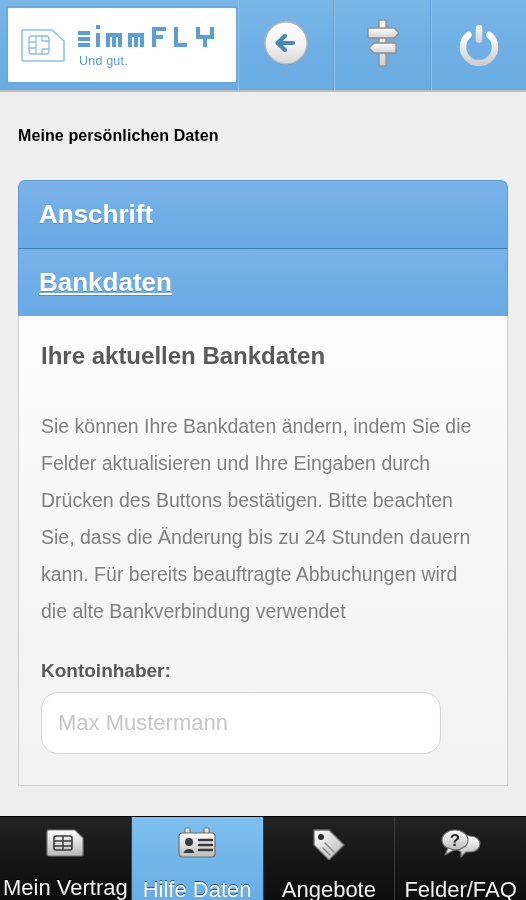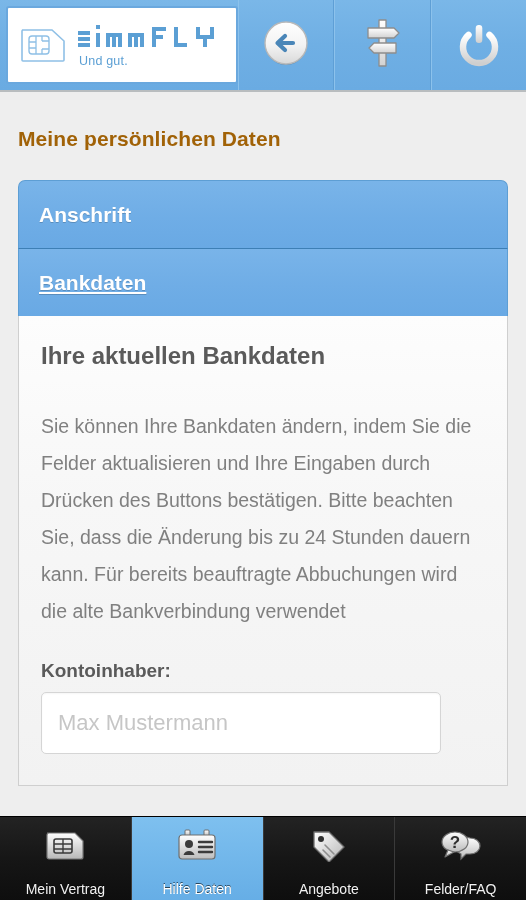--- a/index.html
+++ b/index.html
@@ -77,39 +77,39 @@
     border-right: 1px solid #5e9fd6;
     position: relative;
   }
   .hdr-btn:last-child { border-right: none; }
 
   
   #page-title {
     position: absolute;
     top: 127px;
     left: 18px;
-    font-size: 21px;
+    font-size: 16px;
     font-weight: bold;
-    color: #a16207;
+    color: #000000;
     letter-spacing: .1px;
   }
 
   
   #accordion {
     position: absolute;
     top: 180px;
     left: 18px;
     width: 490px;
   }
 
   .acc-header {
     height: 68px;
     background: linear-gradient(180deg, #79b4e9 0%, #6fade6 55%, #69a9e4 100%);
     color: #ffffff;
-    font-size: 21px;
+    font-size: 26px;
     font-weight: bold;
     display: flex;
     align-items: center;
     padding-left: 20px;
     border-left: 1px solid #5d9ed4;
     border-right: 1px solid #5d9ed4;
     text-shadow: 0 1px 0 rgba(0,0,0,.18);
   }
   .acc-header.first {
     border-top: 1px solid #5d9ed4;
@@ -149,21 +149,21 @@
     color: #5a5a5a;
     margin-bottom: 10px;
     margin-top: 18px;
   }
 
   .text-input {
     display: block;
     width: 400px;
     height: 62px;
     border: 1px solid #d5d5d5;
-    border-radius: 5px;
+    border-radius: 17px;
     background: #ffffff;
     font-family: "Liberation Sans", sans-serif;
     font-size: 22px;
     color: #4a4a4a;
     padding: 0 16px;
     box-shadow: inset 0 1px 2px rgba(0,0,0,.04);
     outline: none;
   }
   .text-input::placeholder { color: #c6c6c6; }
 
@@ -196,21 +196,21 @@
   }
 
   .tab-icon {
     height: 38px;
     display: flex;
     align-items: center;
     justify-content: center;
   }
 
   .tab-label {
-    font-size: 14px;
+    font-size: 22px;
     color: #f2f2f2;
     margin-top: 17px;
     white-space: nowrap;
     text-shadow: 0 -1px 0 rgba(0,0,0,.6);
   }
   .tab.active .tab-label { color: #ffffff; }
 </style>
 </head>
 <body>
 

